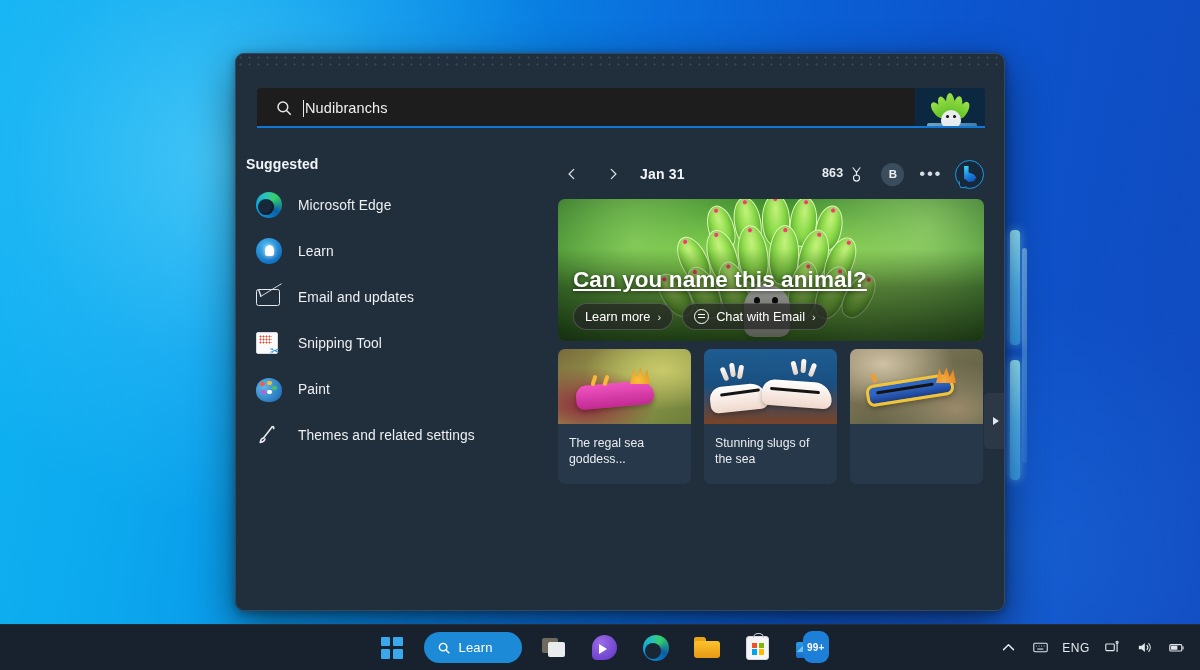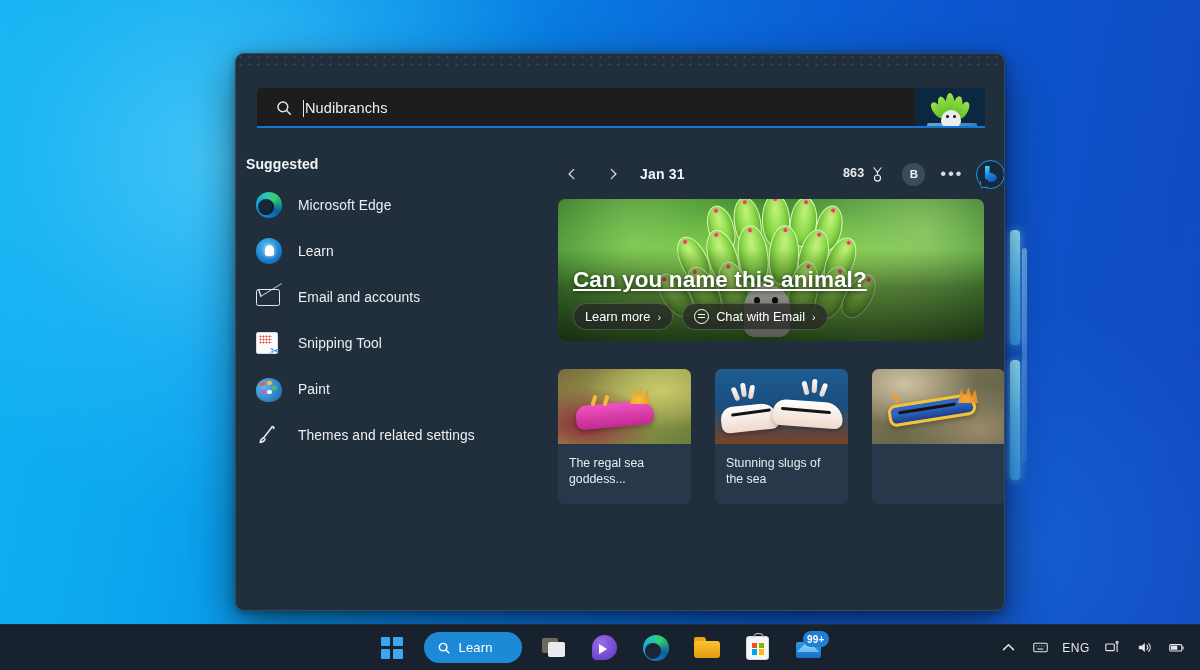--- a/index.html
+++ b/index.html
@@ -460,22 +460,22 @@
   .chat-bubble-icon:before {
     content: "";
     position: absolute; left: 3px; top: 4px;
     width: 7px; height: 1.3px; background: #fff;
     box-shadow: 0 3px 0 #fff;
   }
 
   
   #cards-row {
     display: flex;
-    gap: 24px;
-    margin-top: 28px;
+    gap: 13px;
+    margin-top: 8px;
     position: relative;
   }
   .art-card {
     width: 133px;
     border-radius: 7px;
     background: #27384A;
     overflow: hidden;
     flex: 0 0 auto;
   }
   .art-thumb {
@@ -732,21 +732,21 @@
   .tb-mail .m-flap {
     position: absolute; left: 1px; bottom: 6px;
     width: 23px; height: 11px;
     background: linear-gradient(180deg, #9BD9F7, #64BDEE);
     clip-path: polygon(0% 100%, 50% 0%, 100% 100%);
   }
   #mail-badge {
     position: absolute;
     right: -7px; top: -6px;
     min-width: 23px; height: 16px;
-    padding: 0 4px;
+    padding: 16px 4px;
     background: #1E7FD8;
     border-radius: 9px;
     color: #fff;
     font-size: 10px;
     font-weight: bold;
     display: flex; align-items: center; justify-content: center;
     letter-spacing: 0.2px;
   }
 
   #tray {
@@ -815,21 +815,21 @@
           <div class="sugg-icon">
               <div class="ico-tips"></div>
             </div>
           <div class="sugg-label">Learn</div>
         </div>
 
         <div class="sugg-item">
           <div class="sugg-icon">
               <div class="ico-mail"></div>
             </div>
-          <div class="sugg-label">Email and accounts</div>
+          <div class="sugg-label">Email and updates</div>
         </div>
 
         <div class="sugg-item">
           <div class="sugg-icon">
             <div class="ico-snip">
                 <div class="snip-dots"></div>
                 <div class="snip-scissor">✂</div>
               </div>
           </div>
           <div class="sugg-label">Snipping Tool</div>

